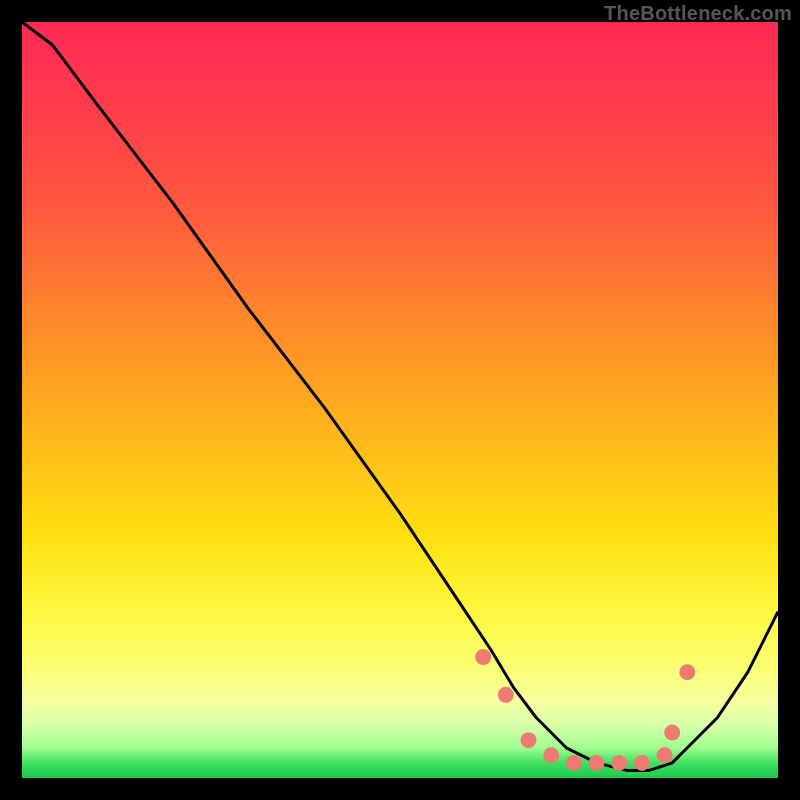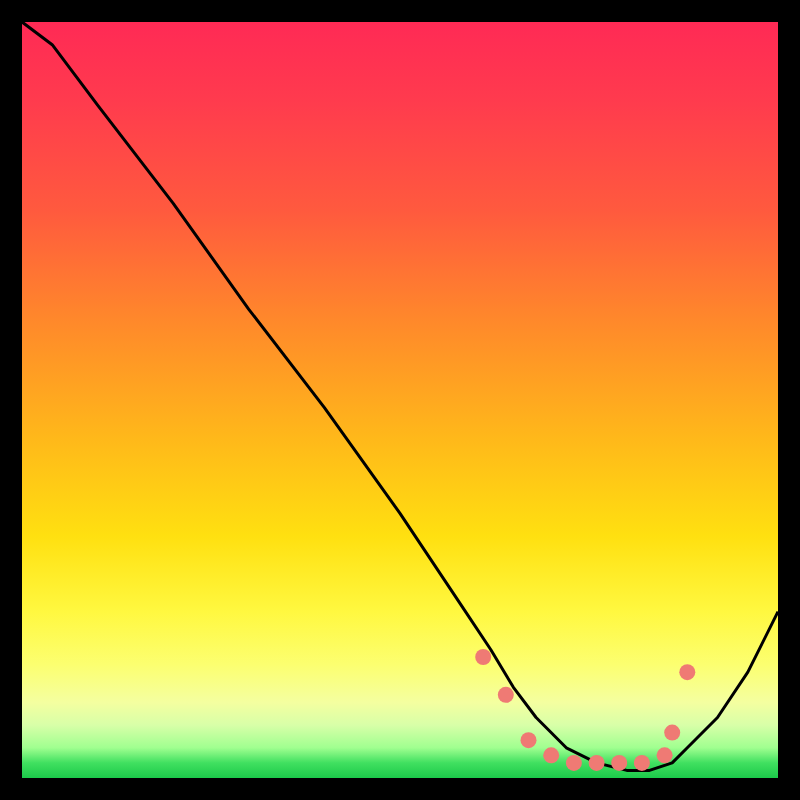--- a/index.html
+++ b/index.html
@@ -49,20 +49,21 @@
     position: absolute;
     left: 0; top: 0;
     width: 100%; height: 100%;
     overflow: visible;
   }
 </style>
 </head>
 <body>
 
 <div class="frame">
+  <div class="watermark">TheBottleneck.com</div>
 
   <div class="plot-area">
     <svg class="curve" viewBox="0 0 756 756">
       <path id="curve-path" fill="none" stroke="#000" stroke-width="3" stroke-linejoin="round" d="M0.0 0.0 L30.2 22.7 L75.6 83.2 L151.2 181.4 L226.8 287.3 L302.4 385.6 L378.0 491.4 L438.5 582.1 L468.7 627.5 L491.4 665.3 L514.1 695.5 L544.3 725.8 L574.6 740.9 L604.8 748.4 L627.5 748.4 L650.2 740.9 L665.3 725.8 L695.5 695.5 L725.8 650.2 L756.0 589.7"></path>
       <g id="marker-group">
           <circle cx="461.2" cy="635.0" r="8" fill="#ef7a74"></circle>
           <circle cx="483.8" cy="672.8" r="8" fill="#ef7a74"></circle>
           <circle cx="506.5" cy="718.2" r="8" fill="#ef7a74"></circle>
           <circle cx="529.2" cy="733.3" r="8" fill="#ef7a74"></circle>
           <circle cx="551.9" cy="740.9" r="8" fill="#ef7a74"></circle>

